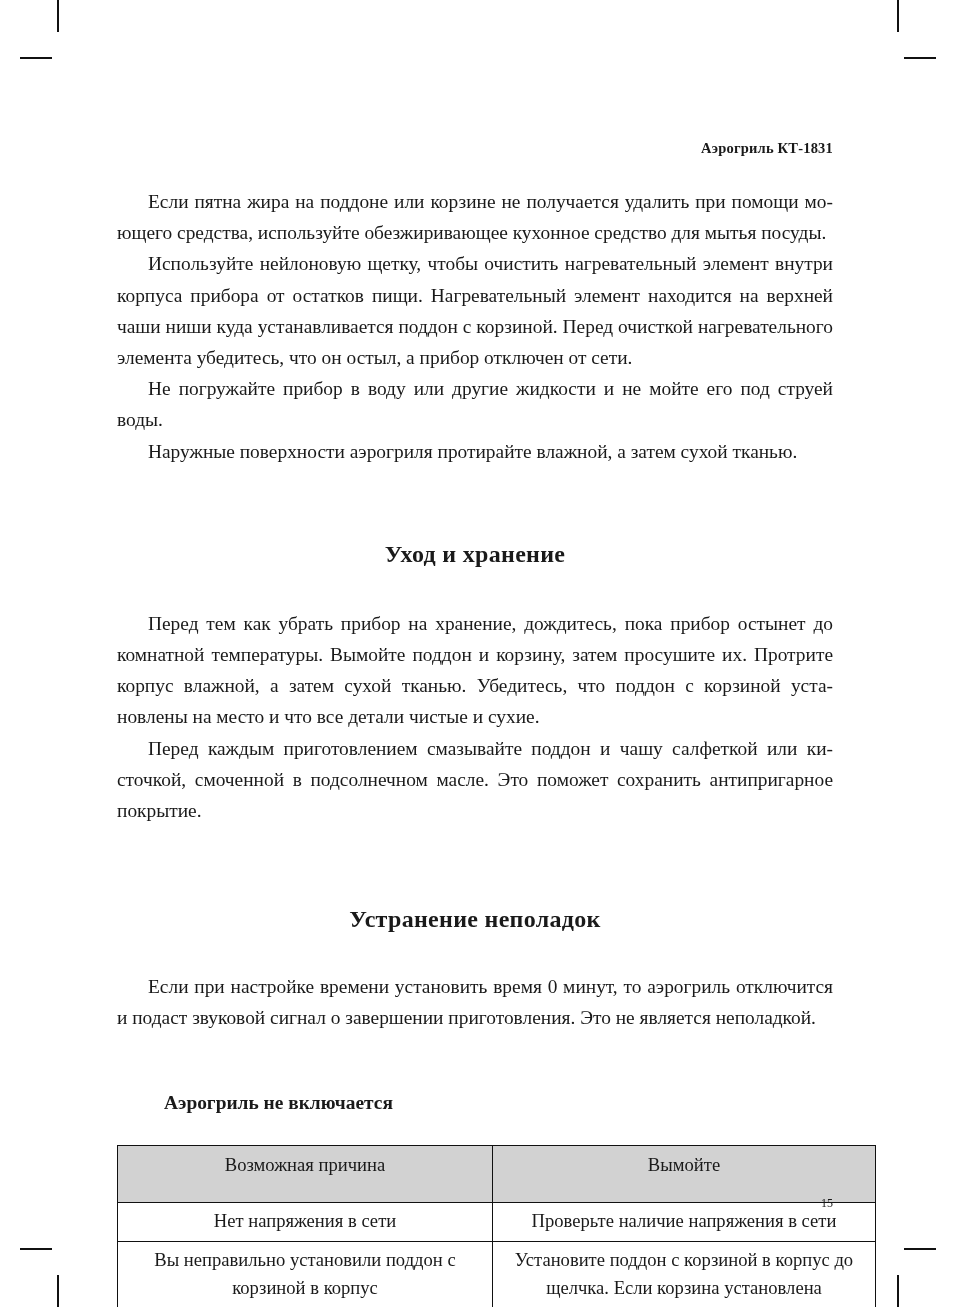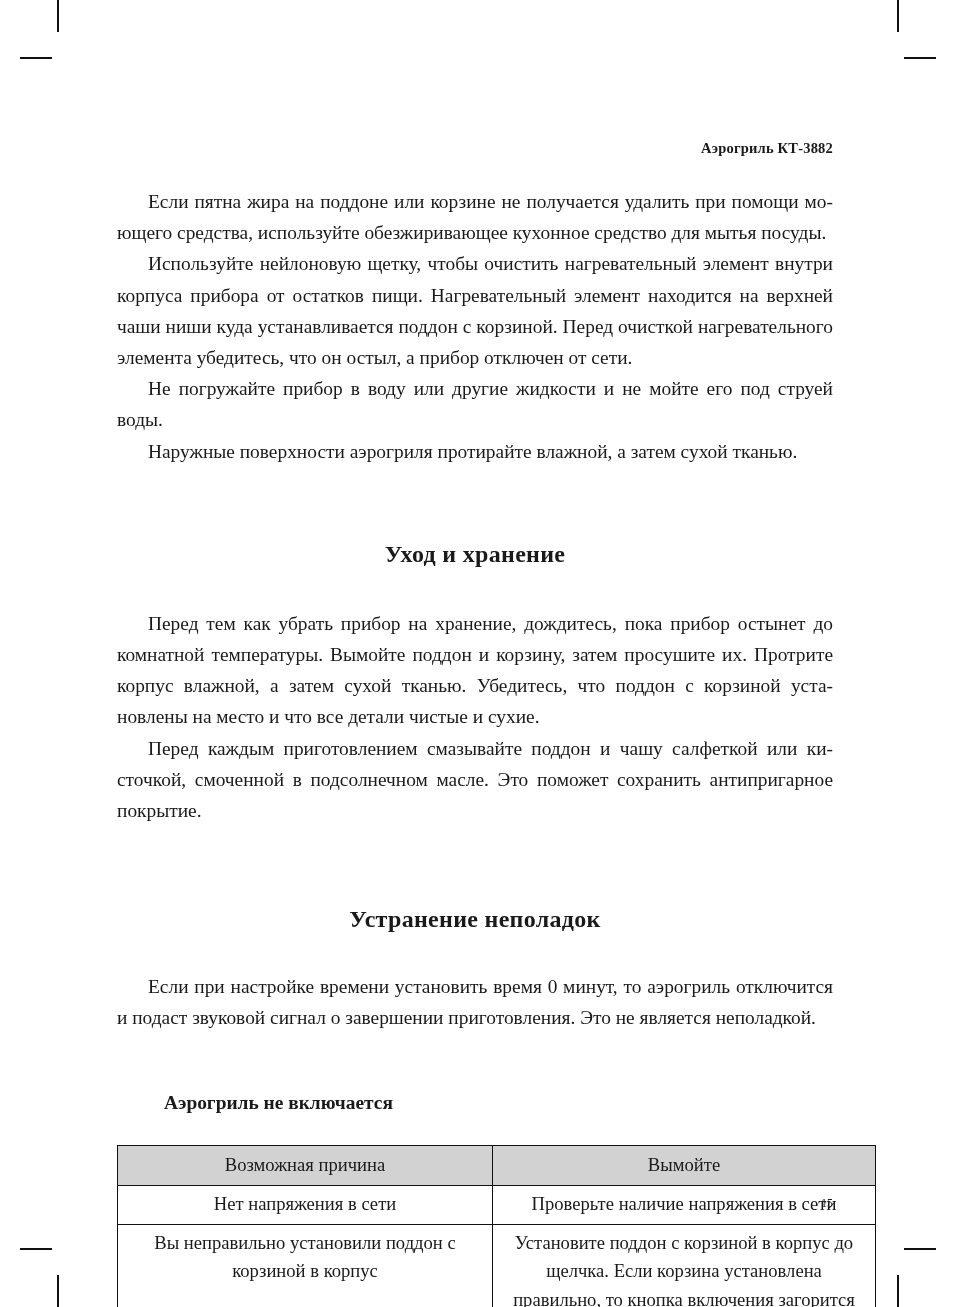--- a/index.html
+++ b/index.html
@@ -102,21 +102,21 @@
     border: 1.4px solid #111111;
     padding: 4px 10px 5px 10px;
     vertical-align: top;
     font-weight: normal;
     text-align: center;
   }
   table.trouble thead th {
     background: #d2d2d2;
     text-align: center;
     padding-top: 5px;
-    padding-bottom: 6px;
+    padding-bottom: 23px;
   }
   td.cause-mid {
     vertical-align: middle;
     padding-top: 10px;
     padding-bottom: 10px;
   }
   td.sol-tall {
     padding-top: 6px;
     padding-bottom: 7px;
   }
@@ -137,21 +137,21 @@
 <div class="crop crop-h cm-tl-h"></div>
 <div class="crop crop-v cm-tr-v"></div>
 <div class="crop crop-h cm-tr-h"></div>
 <div class="crop crop-v cm-bl-v"></div>
 <div class="crop crop-h cm-bl-h"></div>
 <div class="crop crop-v cm-br-v"></div>
 <div class="crop crop-h cm-br-h"></div>
 
 <div class="page">
 
-  <div class="running-head">Аэрогриль КТ-3882</div>
+  <div class="running-head">Аэрогриль КТ-1831</div>
 
   <div class="content">
 
     <p class="body">Если пятна жира на поддоне или корзине не получается удалить при помощи мо­ющего средства, используйте обезжиривающее кухонное средство для мытья посуды.</p>
     <p class="body">Используйте нейлоновую щетку, чтобы очистить нагревательный элемент вну­три корпуса прибора от остатков пищи. Нагревательный элемент находится на верхней чаши ниши куда устанавливается поддон с корзиной. Перед очисткой на­гревательного элемента убедитесь, что он остыл, а прибор отключен от сети.</p>
     <p class="body">Не погружайте прибор в воду или другие жидкости и не мойте его под струей воды.</p>
     <p class="body">Наружные поверхности аэрогриля протирайте влажной, а затем сухой тканью.</p>
 
     <div class="gap-care"></div>
     <h2 class="section">Уход и хранение</h2>

